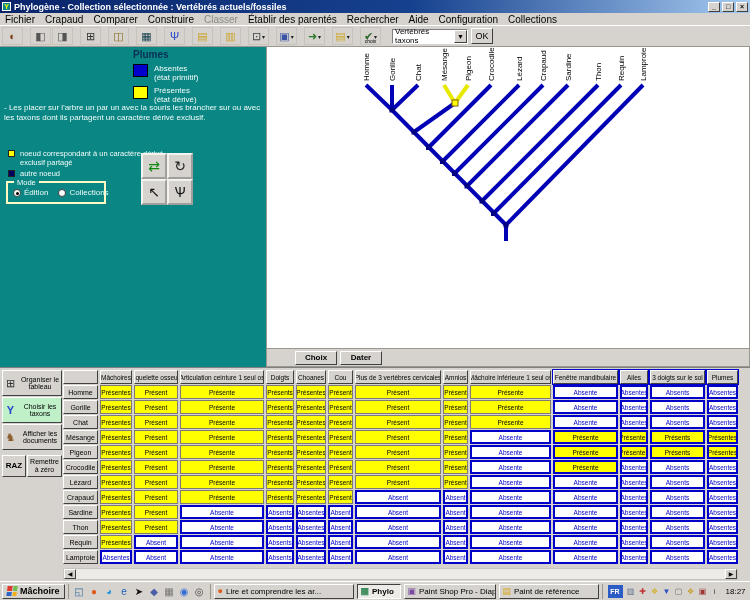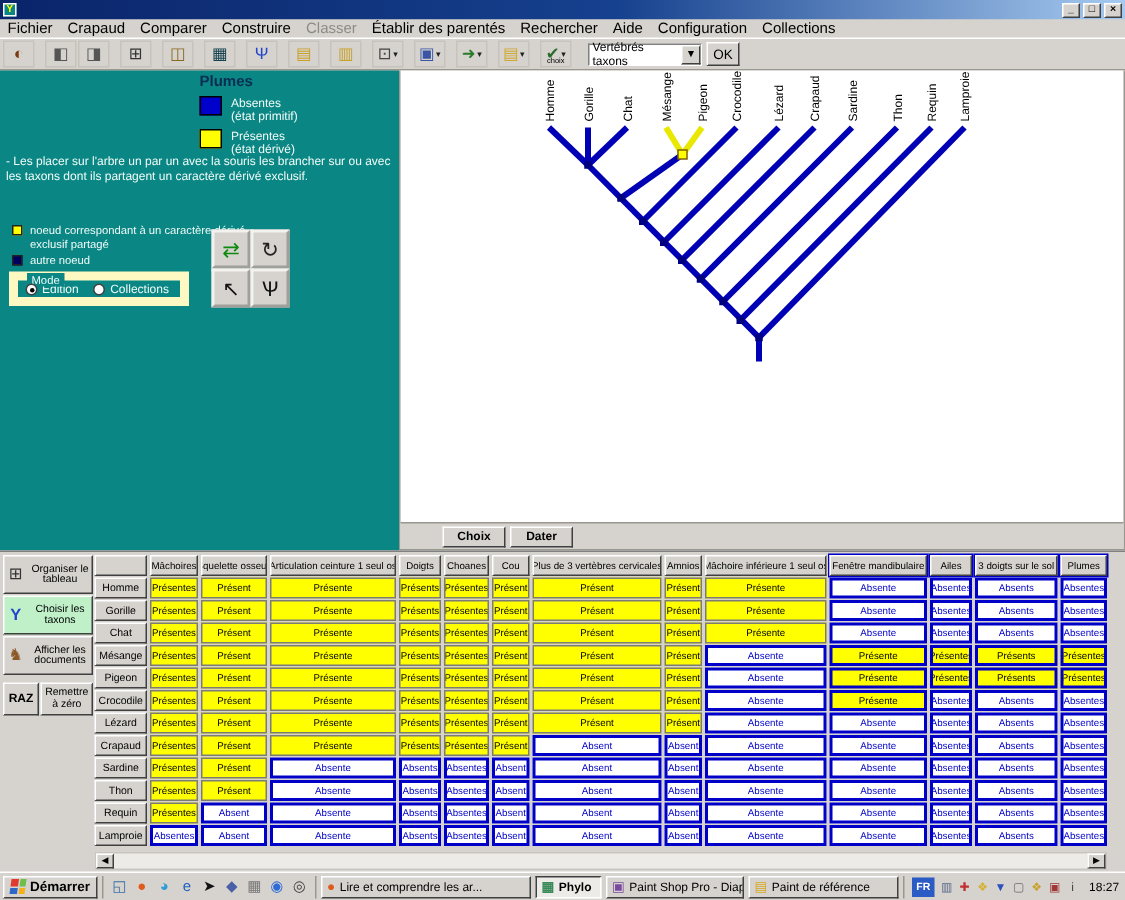--- a/index.html
+++ b/index.html
@@ -44,21 +44,21 @@
     color:#0000A0;font-weight:bold;font-size:8px;line-height:9.5px;text-align:center;
     border:1px solid #6a6a6a;box-shadow:inset 1px 1px 0 #fff;white-space:pre-line}
   .legend{position:absolute;left:133px;top:2px;width:130px}
   .legend-title{font-weight:bold;font-size:10px;color:#0A2E52}
   .legend-item{display:flex;gap:6px;margin-top:4px;font-size:8px;line-height:9px;color:#F2FCF8;align-items:flex-start}
   .swatch{width:15px;height:13px;border:1px solid #000;flex:none}
   .instructions{position:absolute;left:4px;top:56px;width:258px;font-size:8px;line-height:10px;color:#F0FCF8}
   .node-legend{position:absolute;left:8px;top:102px;width:180px;font-size:7.5px;line-height:9px;color:#F0FCF8}
   .nl-item{display:flex;gap:5px;margin-bottom:2px;align-items:flex-start}
   .nl-swatch{width:7px;height:7px;margin-top:1px;border:1px solid #222;flex:none}
-  .mode-box{position:absolute;left:6px;top:134px;width:120px;height:23px;border:6px solid #fef9c3}
+  .mode-box{position:absolute;left:6px;top:134px;width:100px;height:23px;border:2px solid #fef9c3}
   .mode-label{position:absolute;top:-5px;left:6px;background:#0A8684;padding:0 3px;font-size:7.5px;color:#F0FCF8}
   .radio-rows{display:flex;gap:10px;align-items:center;height:100%;padding-left:5px}
   .radio-item{display:flex;align-items:center;gap:3px;font-size:8px;color:#F0FCF8}
   .radio{width:8px;height:8px;border-radius:50%;background:#fff;border:1px solid #404040;position:relative;flex:none}
   .radio.sel::after{content:"";position:absolute;left:2px;top:2px;width:3px;height:3px;border-radius:50%;background:#000}
   .tool-grid{position:absolute;left:141px;top:106px;display:grid;grid-template-columns:26px 26px}
   .tool-btn{width:26px;height:26px;background:#D6D3CE;border:2px outset #f4f2ee;
     display:flex;align-items:center;justify-content:center;font-size:14px;color:#111}
 
   
@@ -118,20 +118,21 @@
   .fr{width:15px;height:13px;background:#2B5BC5;color:#fff;font-size:7px;font-weight:bold;
     text-align:center;line-height:13px;flex:none}
   .tray-icon{width:10px;height:11px;font-size:8px;line-height:11px;text-align:center;flex:none}
   .clock{font-size:8px;padding:0 3px}
 </style>
 </head>
 <body>
 
 <div class="titlebar">
   <span class="app-icon">Y</span>
+  <span>Phylogène - Collection sélectionnée : Vertébrés actuels/fossiles</span>
   <span class="win-controls">
       <span class="win-btn">_</span>
       <span class="win-btn">□</span>
       <span class="win-btn">×</span>
     </span>
 </div>
 
 <div class="menubar">
     <span class="menu-item">Fichier</span>
     <span class="menu-item">Crapaud</span>
@@ -521,21 +522,21 @@
 </div>
 
 <div class="taskbar">
   <span class="start-btn">
     <span class="win-logo">
       <i style="background:#E03A2F"></i>
         <i style="background:#6EBE49"></i>
         <i style="background:#2E66C9"></i>
         <i style="background:#F3B01C"></i>
     </span>
-    <span>Démarrer</span>
+    <span>Mâchoire</span>
   </span>
   <span class="ql" id="quick-launch">
       <span class="ql-icon" style="color: rgb(58, 110, 165);">◱</span>
       <span class="ql-icon" style="color: rgb(224, 90, 30);">●</span>
       <span class="ql-icon" style="color: rgb(46, 155, 214);">◕</span>
       <span class="ql-icon" style="color: rgb(30, 95, 191);">e</span>
       <span class="ql-icon" style="color: rgb(17, 17, 17);">➤</span>
       <span class="ql-icon" style="color: rgb(74, 95, 165);">◆</span>
       <span class="ql-icon" style="color: rgb(119, 119, 119);">▦</span>
       <span class="ql-icon" style="color: rgb(46, 107, 214);">◉</span>

